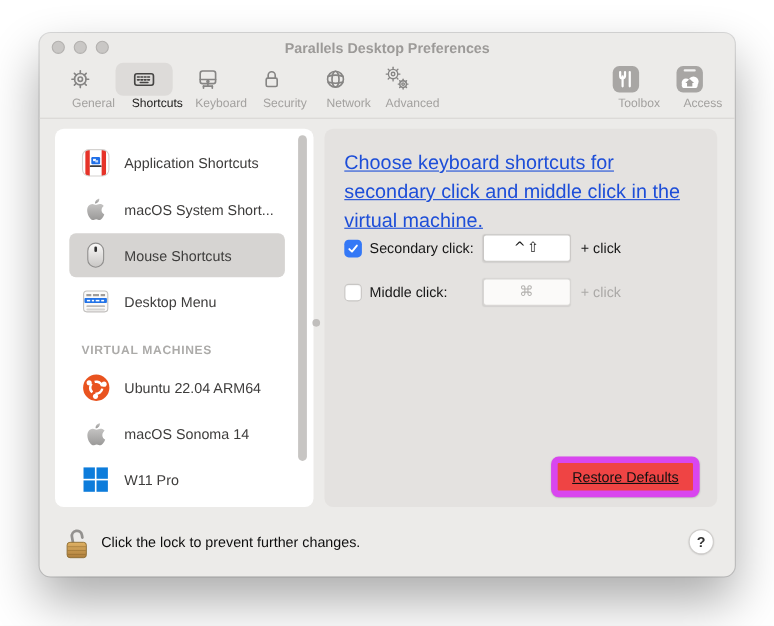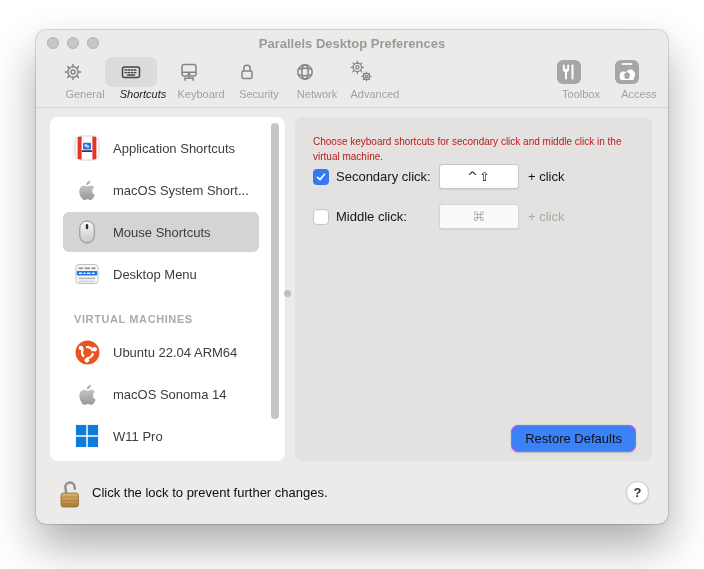--- a/index.html
+++ b/index.html
@@ -20,52 +20,52 @@
   .title{position:absolute;left:0;right:0;top:6px;text-align:center;
     font-size:13px;font-weight:bold;color:#9C9A98;}
   
   .toolbar{position:absolute;left:0;top:27px;right:0;height:50px;border-bottom:1px solid #D8D6D4;}
   .tabs-left{position:absolute;left:8px;top:0;display:flex;}
   .tabs-right{position:absolute;right:12px;top:0;display:flex;}
   .tab{display:flex;flex-direction:column;align-items:center;width:58px;cursor:default;}
   .tab-iconbox{width:52px;height:30px;border-radius:7px;display:flex;align-items:center;justify-content:center;}
   .tab.selected .tab-iconbox{background:#DDDBD9;}
   .tab-label{font-size:11px;color:#A3A19F;margin-top:1px;white-space:nowrap;margin-left:24px;}
-  .tab.selected .tab-label{color:#222120;font-style:italic;}
+  .tab.selected .tab-label{color:#222120;}
   .oicon{stroke:#868584;fill:none;stroke-width:1.5;stroke-linecap:round;stroke-linejoin:round;}
   .tab.selected .oicon{stroke:#454443;}
   
   .sidebar{position:absolute;left:14px;top:87px;width:235px;height:344px;background:#FFFFFF;border-radius:8px;overflow:hidden;}
   .content-panel{position:absolute;left:259px;top:87px;width:357px;height:344px;background:#E4E2E0;border-radius:8px;}
   .pane-dot{position:absolute;left:248px;top:260px;width:7px;height:7px;border-radius:50%;background:#C0BEBC;}
   .sb-scroll{position:absolute;right:6px;top:6px;width:8px;height:296px;border-radius:4px;background:#C7C5C3;}
   .sb-row{position:absolute;left:0;width:100%;height:42px;display:flex;align-items:center;padding-left:22px;box-sizing:border-box;}
   .sb-row .hl{position:absolute;left:13px;right:26px;top:1px;bottom:1px;border-radius:6px;background:transparent;z-index:0;}
   .sb-row.selected .hl{background:#D6D4D2;}
   .sb-ico{width:30px;height:30px;display:flex;align-items:center;justify-content:center;z-index:1;}
   .sb-label{margin-left:11px;font-size:13px;color:#3E3D3C;z-index:1;white-space:nowrap;}
   .sb-header{position:absolute;left:24px;top:196px;font-size:11px;font-weight:bold;letter-spacing:.6px;color:#ACABA9;}
   
-  .desc{margin:18px 18px 0 18px;width:324px;font-size:10px;line-height:1.45;color:#b91c1c;}
+  .desc{margin:18px 18px 0 18px;width:324px;font-size:18px;line-height:1.45;color:#1d4ed8;text-decoration:underline;}
   .opt-row{display:flex;align-items:center;margin-left:18px;}
   .row-secondary{}
   .row-middle{margin-top:15px;}
   .cbx{width:16px;height:16px;border-radius:4px;box-sizing:border-box;flex:none;}
   .cbx.checked{background:#3478F6;display:flex;align-items:center;justify-content:center;}
   .cbx.unchecked{background:#FFFFFF;border:1px solid #C8C6C4;box-shadow:inset 0 1px 1px rgba(0,0,0,.04);}
   .opt-label{margin-left:7px;font-size:13px;color:#161616;width:103px;}
   .kbd-field{width:80px;height:25px;box-sizing:border-box;border:1px solid #C9C7C5;border-radius:3px;background:#FFFFFF;
     display:flex;align-items:center;justify-content:center;font-family:"DejaVu Sans",sans-serif;
     font-size:13px;color:#1c1c1c;letter-spacing:1px;box-shadow:0 .5px 1px rgba(0,0,0,.08);}
   .kbd-field.disabled{border-color:#D7D5D3;color:#B3B1AF;background:#FBFAF9;}
   .suffix{margin-left:9px;font-size:13px;color:#161616;}
   .suffix.disabled{color:#ABA9A7;}
-  .restore-btn{position:absolute;right:16px;bottom:9px;height:25px;padding:0 13px;background:#3b82f6;
-    border:1px solid #d946ef;border-radius:7px;font-size:13px;color:#111;display:flex;align-items:center;
-    box-shadow:0 .5px 1.5px rgba(0,0,0,.18);white-space:nowrap;}
+  .restore-btn{position:absolute;right:16px;bottom:9px;height:25px;padding:0 13px;background:#ef4444;
+    border:6px solid #d946ef;border-radius:7px;font-size:13px;color:#111;display:flex;align-items:center;
+    box-shadow:0 .5px 1.5px rgba(0,0,0,.18);white-space:nowrap;text-decoration:underline;}
   
   .footer-lock{position:absolute;left:21px;top:447px;width:27px;height:33px;}
   .footer-text{position:absolute;left:56px;top:455px;font-size:13px;color:#0e0e0e;}
   .help-btn{position:absolute;right:19px;top:451px;width:23px;height:23px;border-radius:50%;background:#FFFFFF;
     border:1px solid #CFCDCB;box-shadow:0 .5px 1.5px rgba(0,0,0,.15);display:flex;align-items:center;justify-content:center;
     font-size:13px;font-weight:bold;color:#333;box-sizing:border-box;}
 </style>
 </head>
 <body>
 

